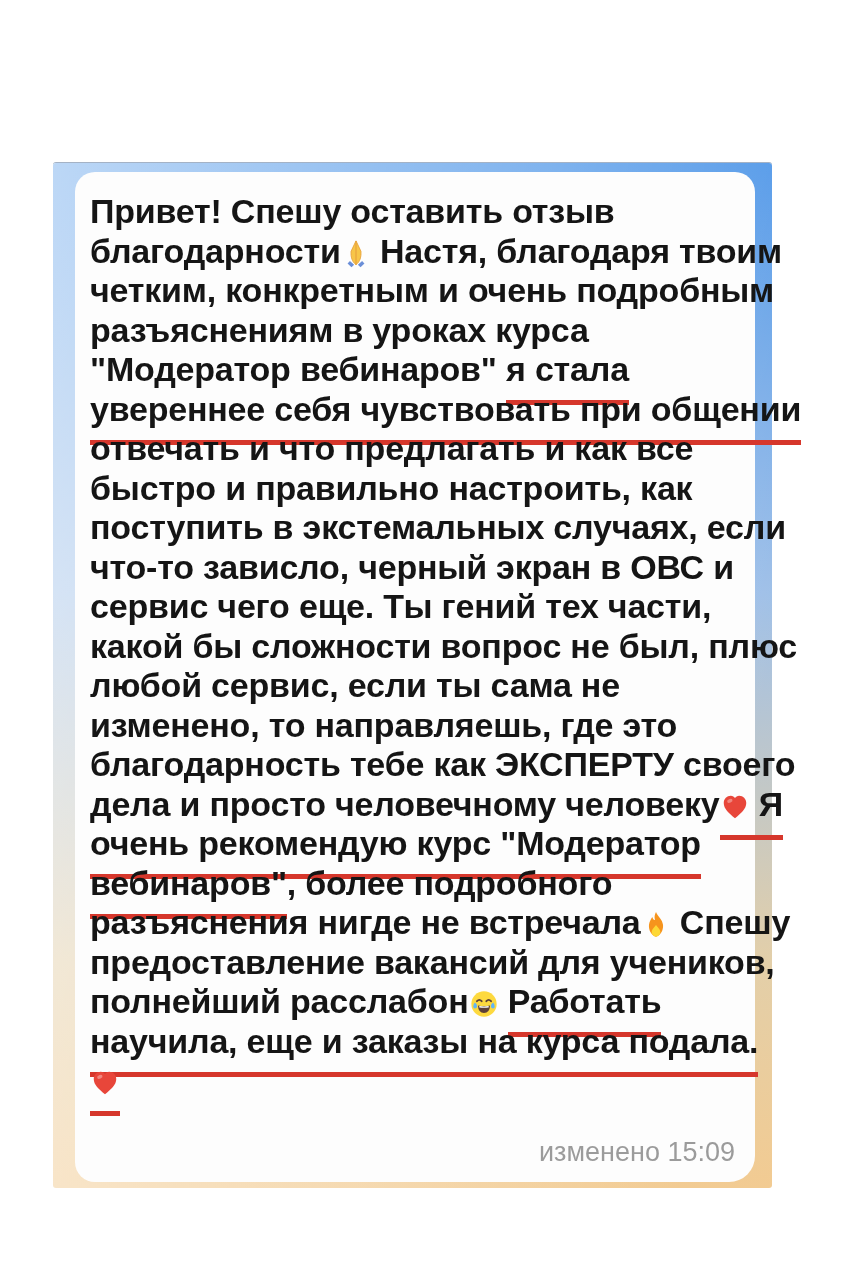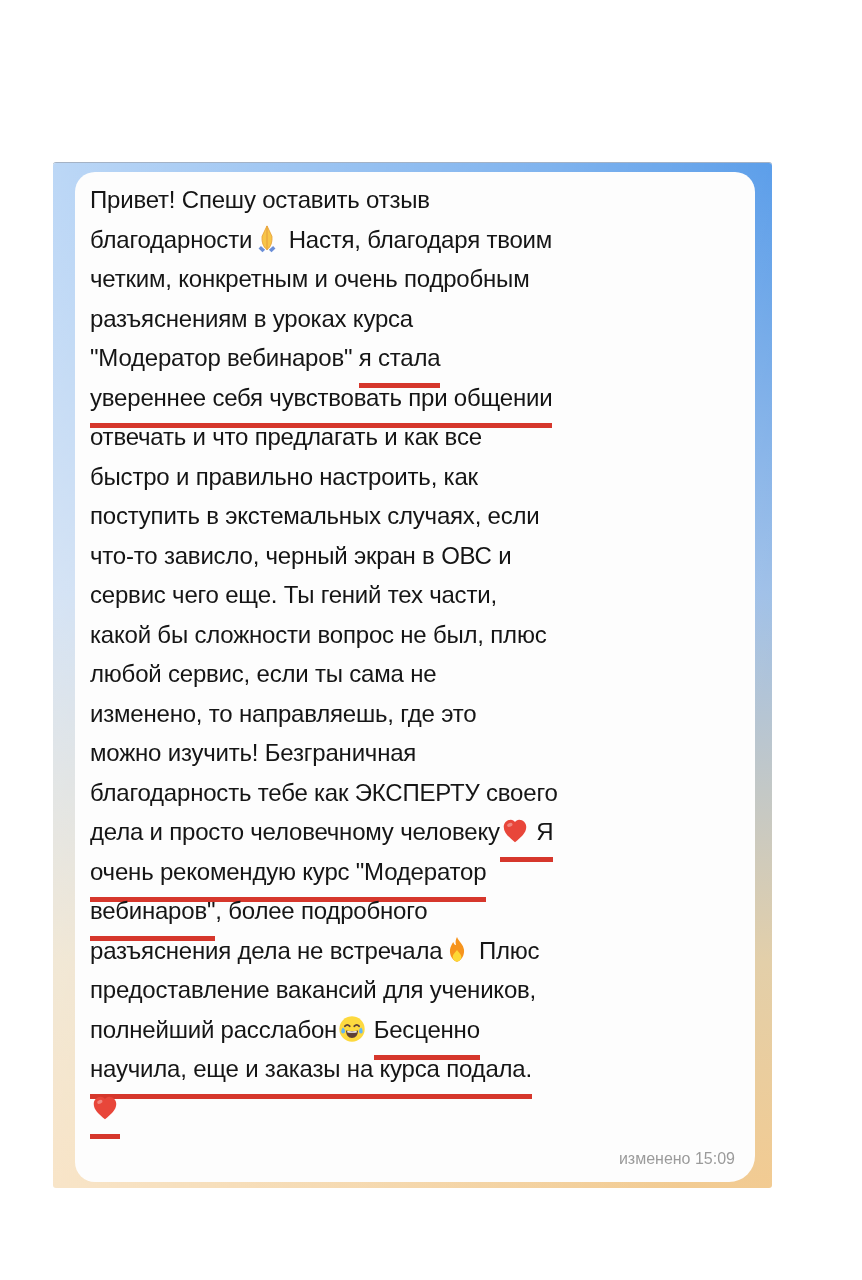--- a/index.html
+++ b/index.html
@@ -21,39 +21,39 @@
 
   .bubble {
     position: absolute;
     left: 22px; top: 9px;
     width: 680px; height: 1010px;
     border-radius: 20px 20px 26px 20px;
     box-sizing: border-box;
     padding: 8px 12px 0 15px;
   }
 
-  .msg { font-size: 24px; font-weight: 400; letter-spacing: -0.2px; }
+  .msg { font-size: 34px; font-weight: 700; letter-spacing: -0.2px; margin-top: 12px; }
   .line { height: 39.5px; line-height: 39.5px; white-space: pre; }
   .seg { display: inline; }
 
   .u {
     background-image: linear-gradient(var(--underline, #d6372c), var(--underline, #d6372c));
     background-repeat: no-repeat;
     background-position: left bottom;
     background-size: 100% 5px;
     padding-bottom: 17px;
   }
 
   .ew { display: inline; }
   .ew svg, .emoji-svg { vertical-align: -6px; }
 
   .ts {
     position: absolute;
     right: 20px; bottom: 14px;
-    font-size: 16px;
+    font-size: 27px;
     font-weight: 400;
     letter-spacing: 0;
   }
 </style>
 </head>
 <body>
 
 <div class="page">
   <div class="shot" style="background: linear-gradient(100deg, rgba(255, 255, 255, 0.62), rgba(255, 255, 255, 0.28) 55%, rgba(255, 255, 255, 0) 90%), linear-gradient(rgb(78, 150, 232), rgb(159, 192, 232) 42%, rgb(227, 207, 169) 78%, rgb(242, 203, 146));">
     <div class="bubble" style="background: rgb(253, 253, 253);">
@@ -70,42 +70,41 @@
           <div class="line"><span class="seg">"Модератор вебинаров" </span><span class="seg u">я стала</span></div>
           <div class="line"><span class="seg u">увереннее себя чувствовать при общении</span></div>
           <div class="line"><span class="seg">отвечать и что предлагать и как все</span></div>
           <div class="line"><span class="seg">быстро и правильно настроить, как</span></div>
           <div class="line"><span class="seg">поступить в экстемальных случаях, если</span></div>
           <div class="line"><span class="seg">что-то зависло, черный экран в ОВС и</span></div>
           <div class="line"><span class="seg">сервис чего еще. Ты гений тех части,</span></div>
           <div class="line"><span class="seg">какой бы сложности вопрос не был, плюс</span></div>
           <div class="line"><span class="seg">любой сервис, если ты сама не</span></div>
           <div class="line"><span class="seg">изменено, то направляешь, где это</span></div>
-          <div class="line"><span class="seg">можно изучить! Безграничная</span></div>
           <div class="line"><span class="seg">благодарность тебе как ЭКСПЕРТУ своего</span></div>
           <div class="line"><span class="seg">дела и просто человечному человеку</span><span class="ew u"><svg class="emoji-svg" width="30" height="30" viewBox="0 0 32 32">
                 <path d="M16 28 C9.5 22.5 4 17.8 4 11.6 C4 7.4 7.4 4 11.5 4 C13.5 4 15.2 5 16 6.5 C16.8 5 18.5 4 20.5 4 C24.6 4 28 7.4 28 11.6 C28 17.8 22.5 22.5 16 28 Z" fill="#e8463a"></path>
                 <ellipse cx="10.5" cy="9.5" rx="3" ry="2" fill="rgba(255,255,255,0.35)" transform="rotate(-25 10.5 9.5)"></ellipse>
               </svg></span><span class="seg u"> Я</span></div>
           <div class="line"><span class="seg u">очень рекомендую курс "Модератор</span></div>
           <div class="line"><span class="seg u">вебинаров"</span><span class="seg">, более подробного</span></div>
-          <div class="line"><span class="seg">разъяснения дела не встречала</span><span class="ew"><svg class="emoji-svg" width="30" height="30" viewBox="0 0 32 32">
+          <div class="line"><span class="seg">разъяснения нигде не встречала</span><span class="ew"><svg class="emoji-svg" width="30" height="30" viewBox="0 0 32 32">
                 <path d="M16 2 C18 7 23 10 23.5 16 C24 22 20.5 27.5 16 28.5 C11.5 27.5 8 22 8.5 16 C8.8 12.5 10.5 10 12 7.5 C12.8 10 14 11 15 10.5 C14 8 14.5 4.5 16 2 Z" fill="#f6941d"></path>
                 <path d="M16 28.5 C13 28 11 25.5 11.5 22.5 C12 19.8 14.5 18.5 16 16 C17.5 18.5 20 19.8 20.5 22.5 C21 25.5 19 28 16 28.5 Z" fill="#fdd835"></path>
-              </svg></span><span class="seg"> Плюс</span></div>
+              </svg></span><span class="seg"> Спешу</span></div>
           <div class="line"><span class="seg">предоставление вакансий для учеников,</span></div>
           <div class="line"><span class="seg">полнейший расслабон</span><span class="ew"><svg class="emoji-svg" width="30" height="30" viewBox="0 0 32 32">
                 <circle cx="16" cy="16" r="13.5" fill="#fdd93f"></circle>
                 <path d="M8.5 13 Q11 10.2 13.5 13" stroke="#5d4037" stroke-width="2" fill="none" stroke-linecap="round"></path>
                 <path d="M18.5 13 Q21 10.2 23.5 13" stroke="#5d4037" stroke-width="2" fill="none" stroke-linecap="round"></path>
                 <path d="M9.5 17.5 Q16 19 22.5 17.5 Q22 25.5 16 25.5 Q10 25.5 9.5 17.5 Z" fill="#5d4037"></path>
                 <path d="M11 18.2 Q16 19.2 21 18.2 L21 19.6 Q16 20.6 11 19.6 Z" fill="#ffffff"></path>
                 <path d="M6.3 14.5 Q8.8 16.2 8.6 18.7 Q8.4 20.8 6.4 20.8 Q4.4 20.8 4.6 18.4 Q4.8 16 6.3 14.5 Z" fill="#62b5f5"></path>
                 <path d="M25.7 14.5 Q23.2 16.2 23.4 18.7 Q23.6 20.8 25.6 20.8 Q27.6 20.8 27.4 18.4 Q27.2 16 25.7 14.5 Z" fill="#62b5f5"></path>
-              </svg></span><span class="seg"> </span><span class="seg u">Бесценно</span></div>
+              </svg></span><span class="seg"> </span><span class="seg u">Работать</span></div>
           <div class="line"><span class="seg u">научила, еще и заказы на курса подала.</span></div>
           <div class="line"><span class="ew u"><svg class="emoji-svg" width="30" height="30" viewBox="0 0 32 32">
                 <path d="M16 28 C9.5 22.5 4 17.8 4 11.6 C4 7.4 7.4 4 11.5 4 C13.5 4 15.2 5 16 6.5 C16.8 5 18.5 4 20.5 4 C24.6 4 28 7.4 28 11.6 C28 17.8 22.5 22.5 16 28 Z" fill="#e8463a"></path>
                 <ellipse cx="10.5" cy="9.5" rx="3" ry="2" fill="rgba(255,255,255,0.35)" transform="rotate(-25 10.5 9.5)"></ellipse>
               </svg></span></div>
         </div>
       <span class="ts" style="color: rgb(155, 155, 155);">изменено 15:09</span>
     </div>
   </div>
 </div>

